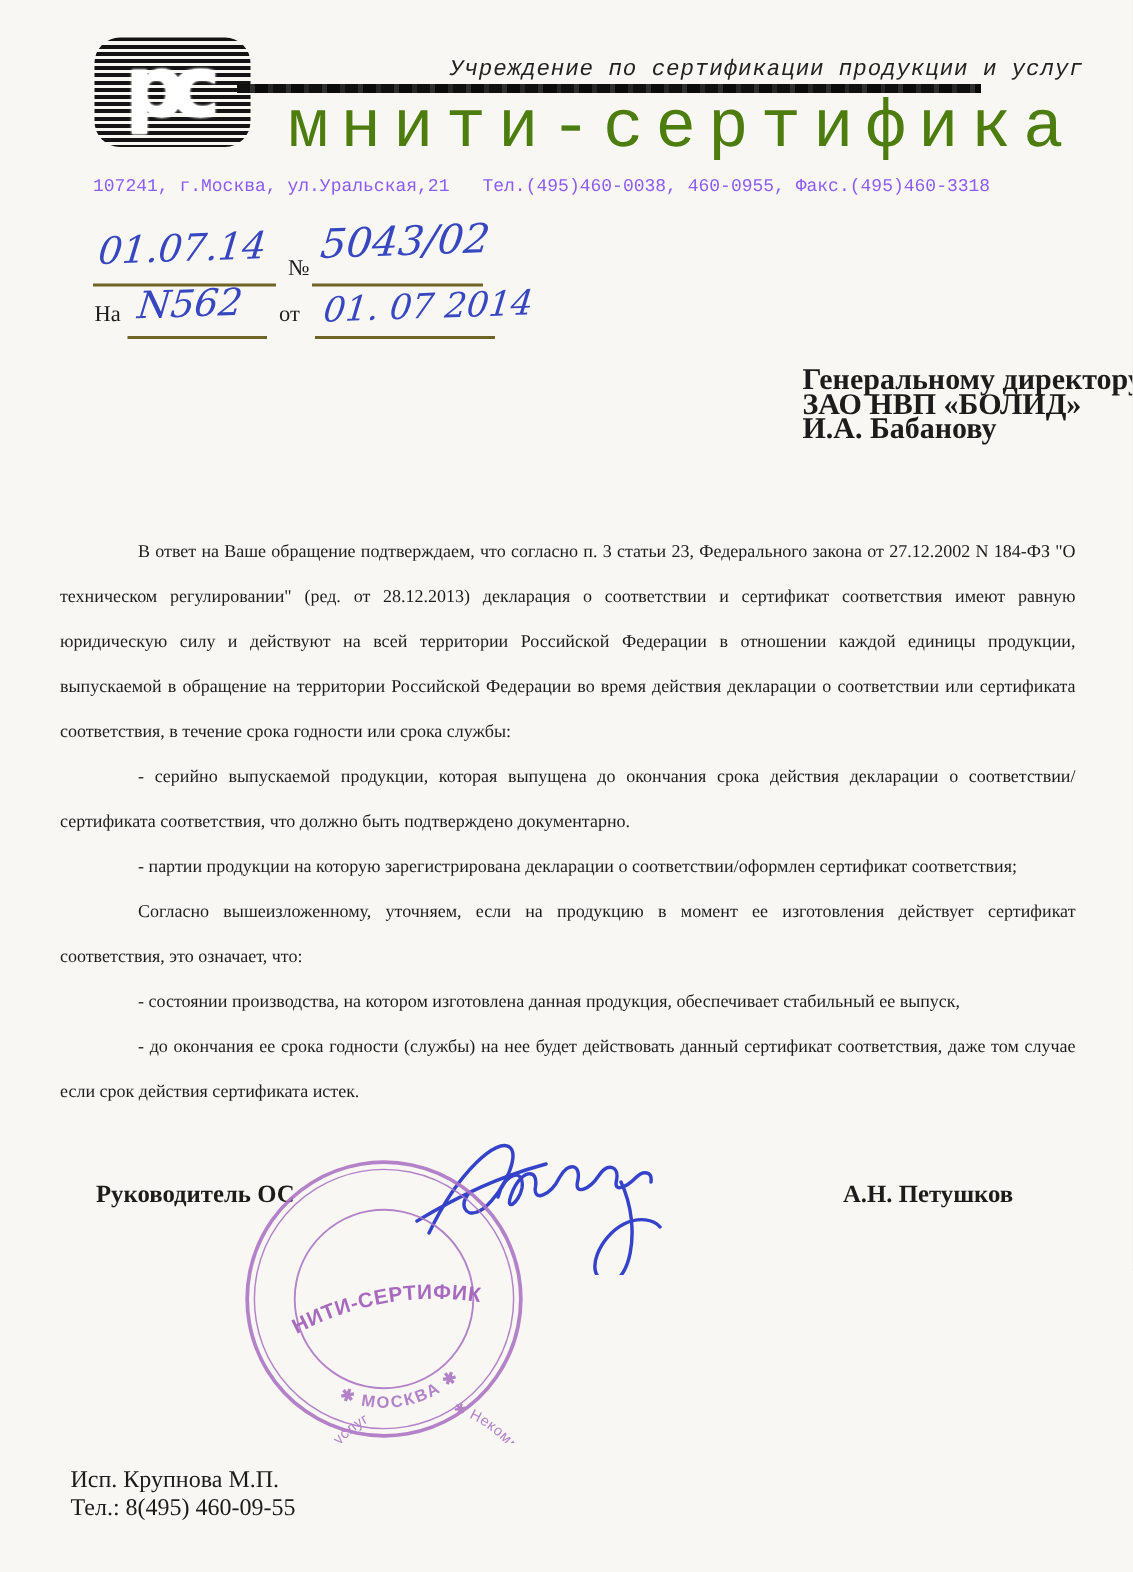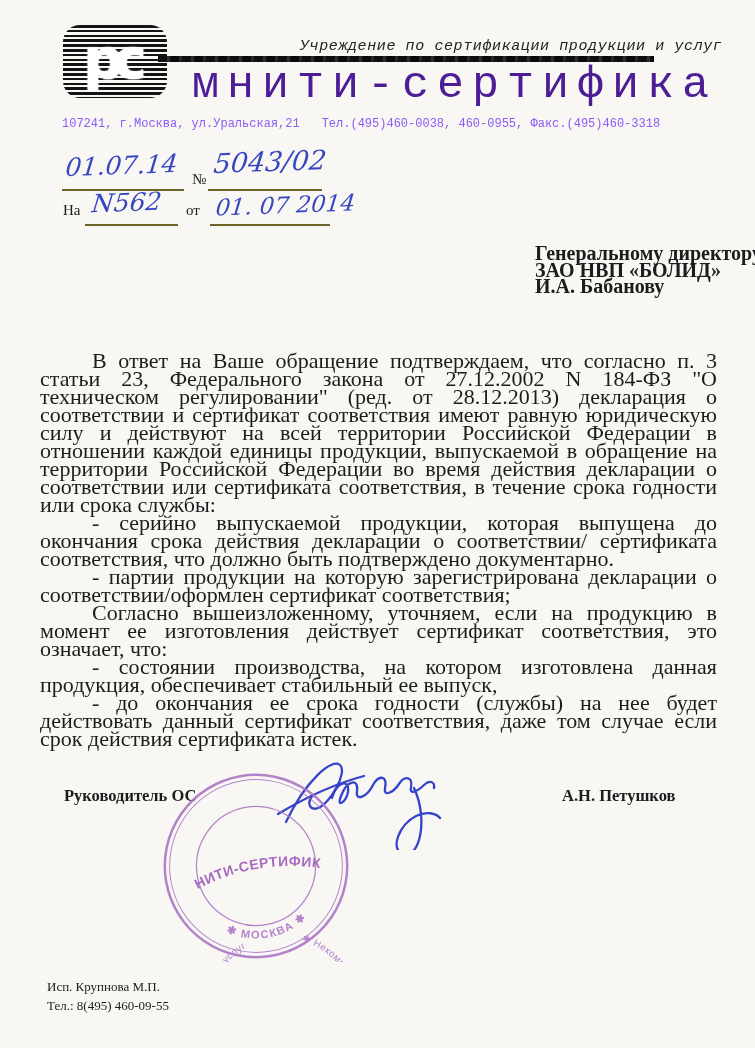--- a/index.html
+++ b/index.html
@@ -27,21 +27,21 @@
     font-family:"Liberation Mono",monospace;font-style:italic;
     font-size:15px;letter-spacing:0.6px;color:#222;white-space:nowrap;
   }
   .rule{
     position:absolute;left:158px;top:56px;width:496px;height:6px;
     background:repeating-linear-gradient(90deg,#101010 0 9px,#2e2e2e 9px 12px,#0b0b0b 12px 21px,#262626 21px 24px);
   }
   .brand{
     position:absolute;left:192px;top:60px;
     font-family:"Liberation Mono",monospace;font-size:45px;font-weight:400;
-    letter-spacing:8px;color:#4c1d95;white-space:nowrap;
+    letter-spacing:8px;color:#4d7c0f;white-space:nowrap;
   }
   .addr-row{
     position:absolute;left:62px;top:117px;
     font-family:"Liberation Mono",monospace;font-size:12px;color:#8b5cf6;
     white-space:nowrap;
   }
   .addr-row .gap{display:inline-block;width:22px;}
   
   .blank{position:absolute;height:1.6px;background:#6f6426;}
   .hand{
@@ -51,31 +51,31 @@
   }
   .printed{position:absolute;font-family:"Liberation Serif",serif;font-size:15px;color:#1c1c1c;}
   
   .recipient{
     position:absolute;left:535px;top:245px;font-weight:bold;
     font-size:20px;line-height:16.5px;white-space:nowrap;
   }
   
   .body-text{
     position:absolute;left:40px;top:352px;width:677px;
-    font-size:22px;line-height:18px;text-align:justify;
+    font-size:12px;line-height:30px;text-align:justify;
   }
   .body-text p{margin:0;text-indent:52px;}
   
   .sig-title{position:absolute;left:64px;top:786px;font-weight:bold;font-size:16.5px;white-space:nowrap;}
   .sig-name{position:absolute;left:562px;top:786px;font-weight:bold;font-size:16.5px;white-space:nowrap;}
   .signature-svg{position:absolute;left:272px;top:750px;}
   .stamp-svg{position:absolute;left:160px;top:770px;opacity:0.88;}
   
   .footer{
-    position:absolute;left:47px;top:977px;font-size:13px;line-height:19px;white-space:nowrap;
+    position:absolute;left:47px;top:977px;font-size:16px;line-height:19px;white-space:nowrap;
   }
 </style>
 </head>
 <body>
 
 <div class="page">
 
   <div class="logo">
     <span class="glyph">рс</span>
   </div>

